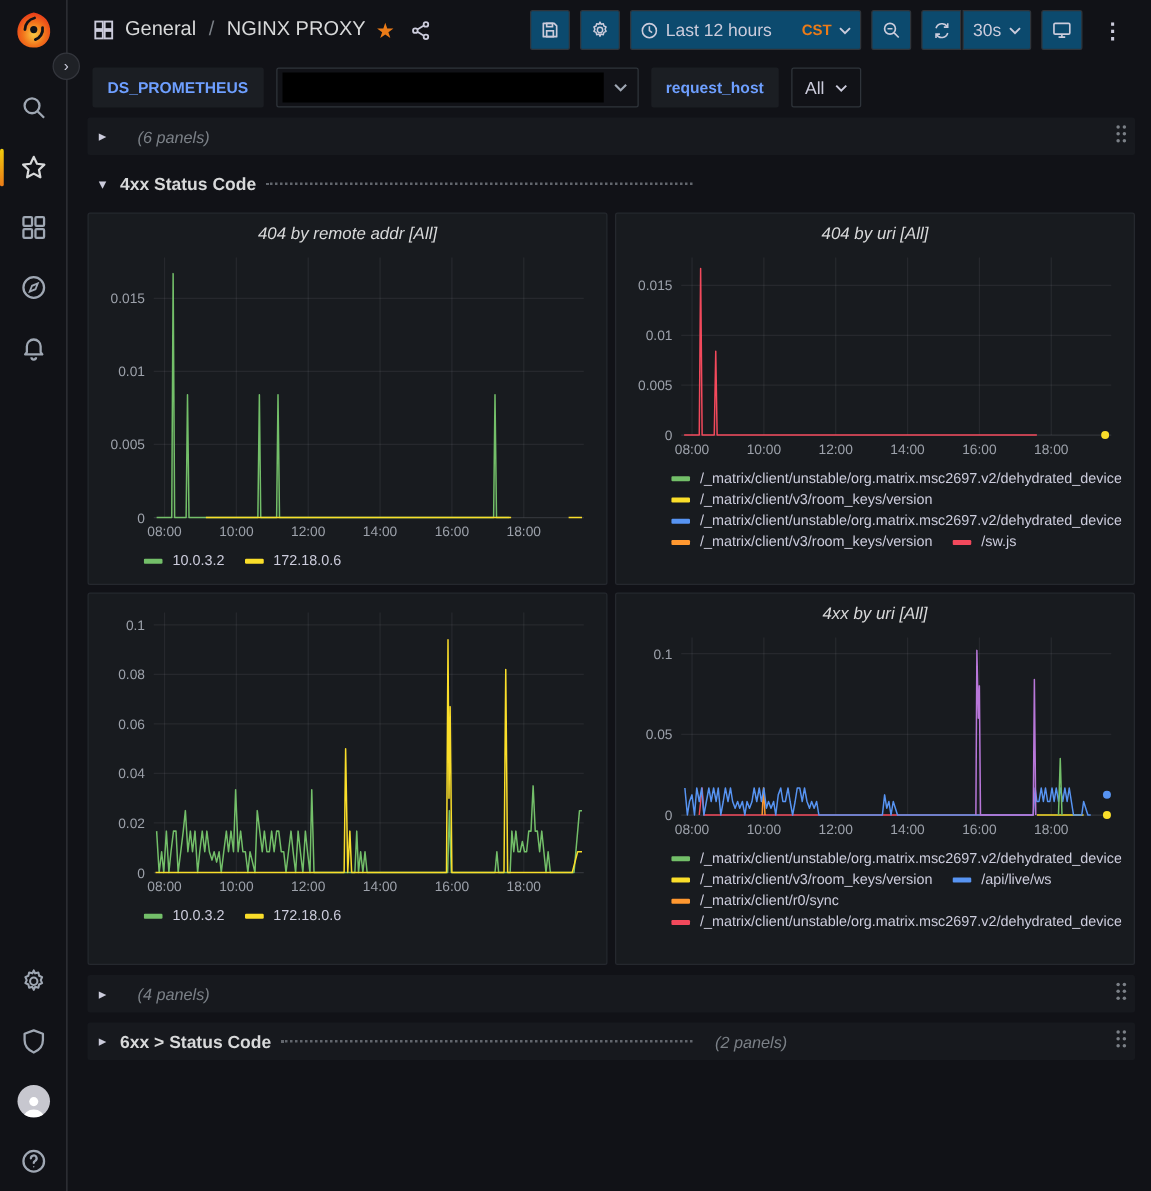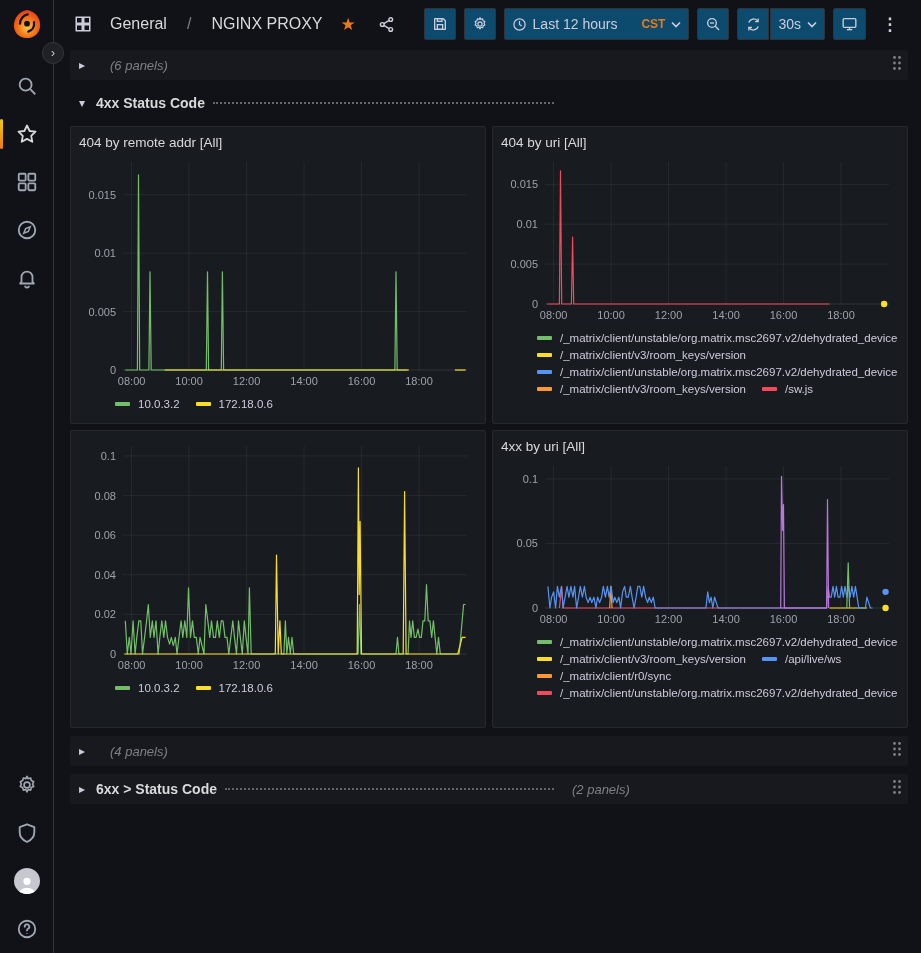--- a/index.html
+++ b/index.html
@@ -20,21 +20,21 @@
   .avatar-circle { width:26px; height:26px; border-radius:50%; background:#c7c7cf; display:flex;
     align-items:flex-end; justify-content:center; overflow:hidden; }
   .collapse-btn { position:absolute; right:-11px; top:42px; width:22px; height:22px; border-radius:50%;
     background:#1f2126; border:1px solid #34363d; color:#ccccdc; display:flex; align-items:center;
     justify-content:center; font-size:12px; z-index:5; cursor:pointer; }
 
   
   .main { flex:1; display:flex; flex-direction:column; min-width:0; }
 
   .topnav { height:48px; display:flex; align-items:center; padding:0 15px 0 20px; gap:8px; }
-  .breadcrumb { display:flex; align-items:center; gap:18px; font-size:16px; color:#d8d9da; }
+  .breadcrumb { display:flex; align-items:center; gap:8px; font-size:16px; color:#d8d9da; }
   .breadcrumb .sep { color:#7b8087; margin:0 2px; }
   .crumb { cursor:pointer; }
   .icon-btn { height:32px; min-width:32px; padding:0 7px; display:flex; align-items:center; justify-content:center;
     background:#0c4a6e; border:1px solid #2f343b; border-radius:2px; color:#ccccdc; cursor:pointer; gap:6px; }
   .icon-plain { background:none; border:none; padding:0 4px; }
   .toolbar { margin-left:auto; display:flex; align-items:center; gap:8px; }
   .tp-group { display:flex; gap:1px; }
   .tp-group .icon-btn:first-child { border-top-right-radius:0; border-bottom-right-radius:0; }
   .tp-group .icon-btn:last-child { border-top-left-radius:0; border-bottom-left-radius:0; }
   .time-label { font-size:14px; color:#ccccdc; }
@@ -60,22 +60,22 @@
   .row-title-wrap { display:flex; width:462px; min-width:0; align-items:center; }
   .row-title { font-size:14px; font-weight:bold; color:#d8d9da; white-space:nowrap; }
   .row-leader { flex:1; border-bottom:2px dotted #62666d; margin:0 4px 0 8px; align-self:flex-end; margin-bottom:7px; }
   .row-count { font-size:13px; font-style:italic; color:#7b8087; margin-left:14px; }
   .row-drag { margin-left:auto; color:#7b8087; }
 
   
   .panels-grid { display:grid; grid-template-columns:416px 416px; grid-auto-rows:298px; gap:6px; margin-bottom:8px; }
   .panel { background:#181b1f; border:1px solid #25282e; border-radius:2px; padding:5px 8px 6px; overflow:hidden;
     display:flex; flex-direction:column; }
-  .panel-title { font-size:13.5px; font-weight:500; color:#d8d9da; padding:3px 0 2px;
-    cursor:pointer; white-space:nowrap; }
+  .panel-title { text-align:center; font-size:13.5px; font-weight:500; color:#d8d9da; padding:3px 0 2px;
+    cursor:pointer; white-space:nowrap;font-style:italic; }
   .chart-wrap { flex:0 0 auto; }
   .legend { display:flex; flex-wrap:wrap; column-gap:16px; row-gap:5px; padding:2px 2px 0 36px;
     font-size:11.5px; color:#ccccdc; }
   .legend.clipped { max-height:86px; overflow:hidden; align-content:flex-start; }
   .legend-item { display:flex; align-items:center; gap:8px; white-space:nowrap; cursor:pointer; max-width:100%; overflow:hidden; }
   .legend-swatch { width:15px; height:4px; border-radius:1px; flex:0 0 15px; }
   .tick-text { fill:#9da2ab; font-size:11px; font-family:"Liberation Sans", sans-serif; }
 </style>
 </head>
 <body>
@@ -257,20 +257,36 @@
           <svg width="17" height="16" viewBox="0 0 24 24" fill="none" stroke="#ccccdc" stroke-width="2">
             <rect x="2.5" y="4" width="19" height="13" rx="1.5"></rect>
               <line x1="8" y1="20.5" x2="16" y2="20.5"></line>
               <line x1="12" y1="17" x2="12" y2="20.5"></line>
           </svg>
         </button>
         <button class="icon-btn icon-plain" style="font-size:17px; font-weight:bold;">⋮</button>
       </div>
     </header>
 
+    <div class="submenu">
+      <div class="var-label">DS_PROMETHEUS</div>
+      <div class="var-picker">
+        <div class="redacted"></div>
+        <svg width="11" height="8" viewBox="0 0 10 7">
+          <polyline points="1,1.5 5,5.5 9,1.5" fill="none" stroke="#9fa7b3" stroke-width="1.6"></polyline>
+        </svg>
+      </div>
+      <div class="var-label">request_host</div>
+      <div class="var-select">
+        <span>All</span>
+        <svg width="10" height="7" viewBox="0 0 10 7">
+          <polyline points="1,1.5 5,5.5 9,1.5" fill="none" stroke="#ccccdc" stroke-width="1.6"></polyline>
+        </svg>
+      </div>
+    </div>
 
     <div class="dash">
 
       <div class="dash-row collapsed">
         <span class="row-chevron">▸</span>
         <span class="row-count">(6 panels)</span>
         <span class="row-drag">
           <svg width="10" height="16" viewBox="0 0 10 16">
               <g fill="#7b8087">
                 <circle cx="2.5" cy="2.5" r="1.4"></circle>

